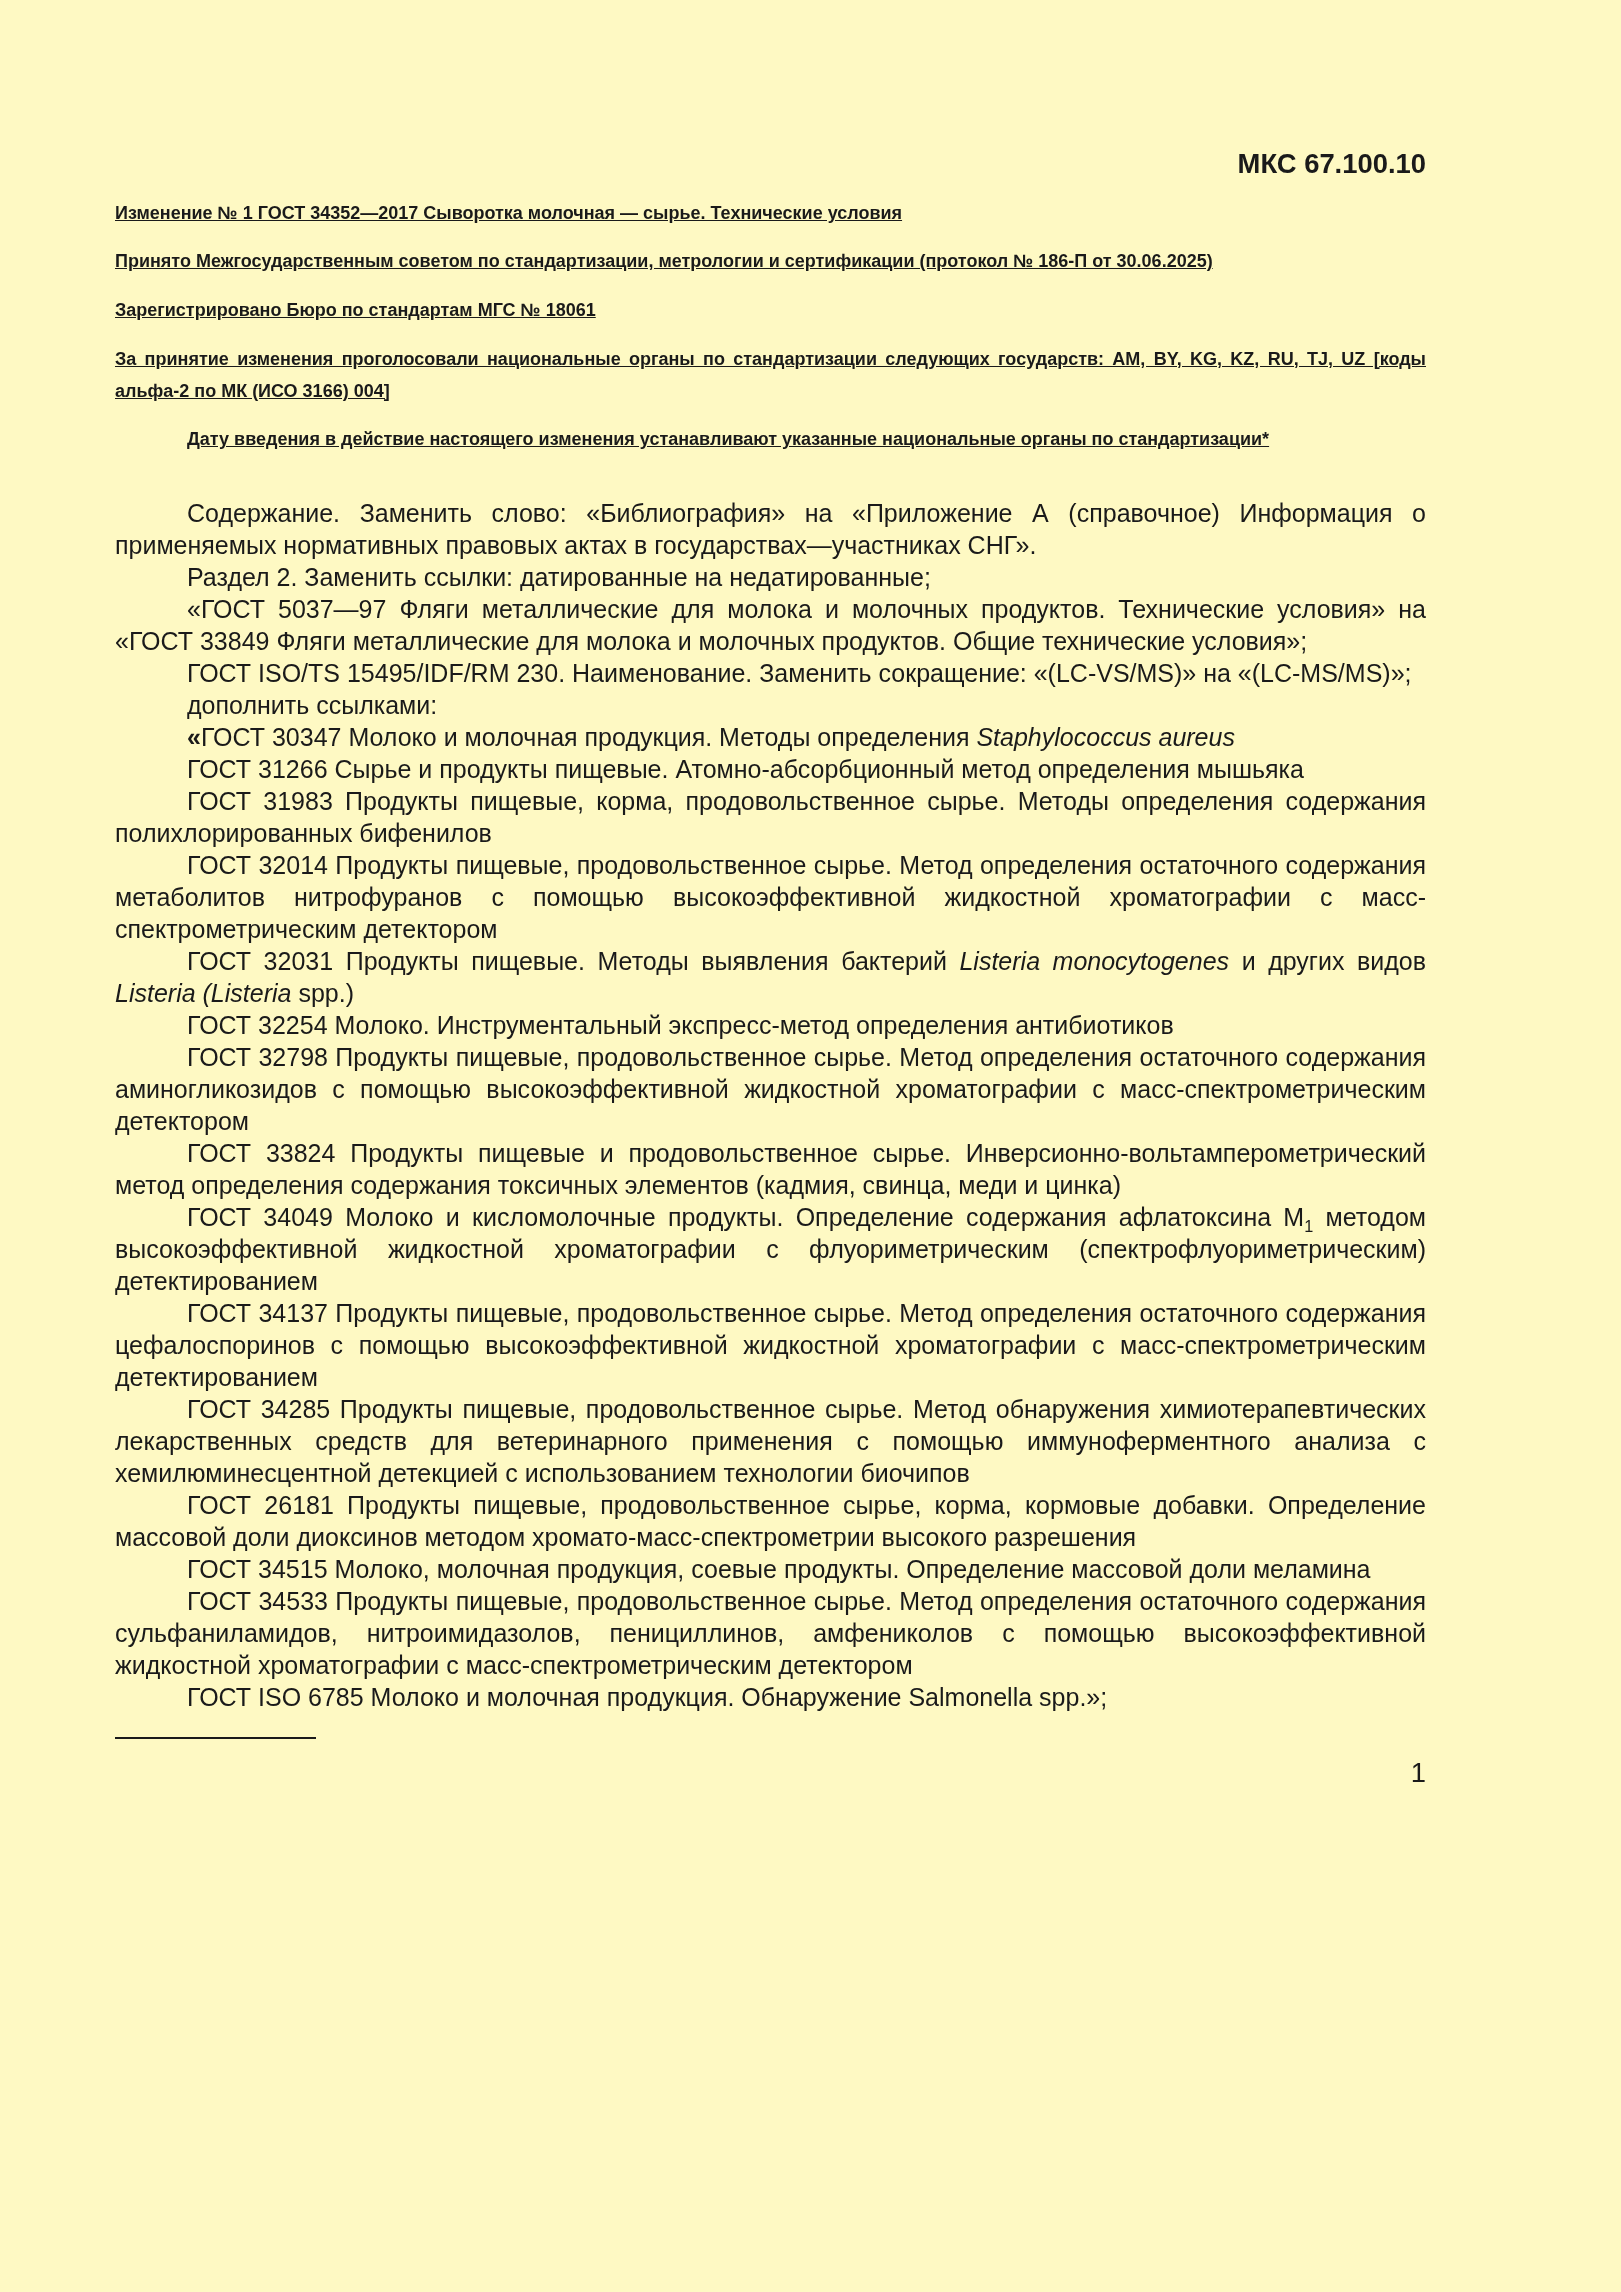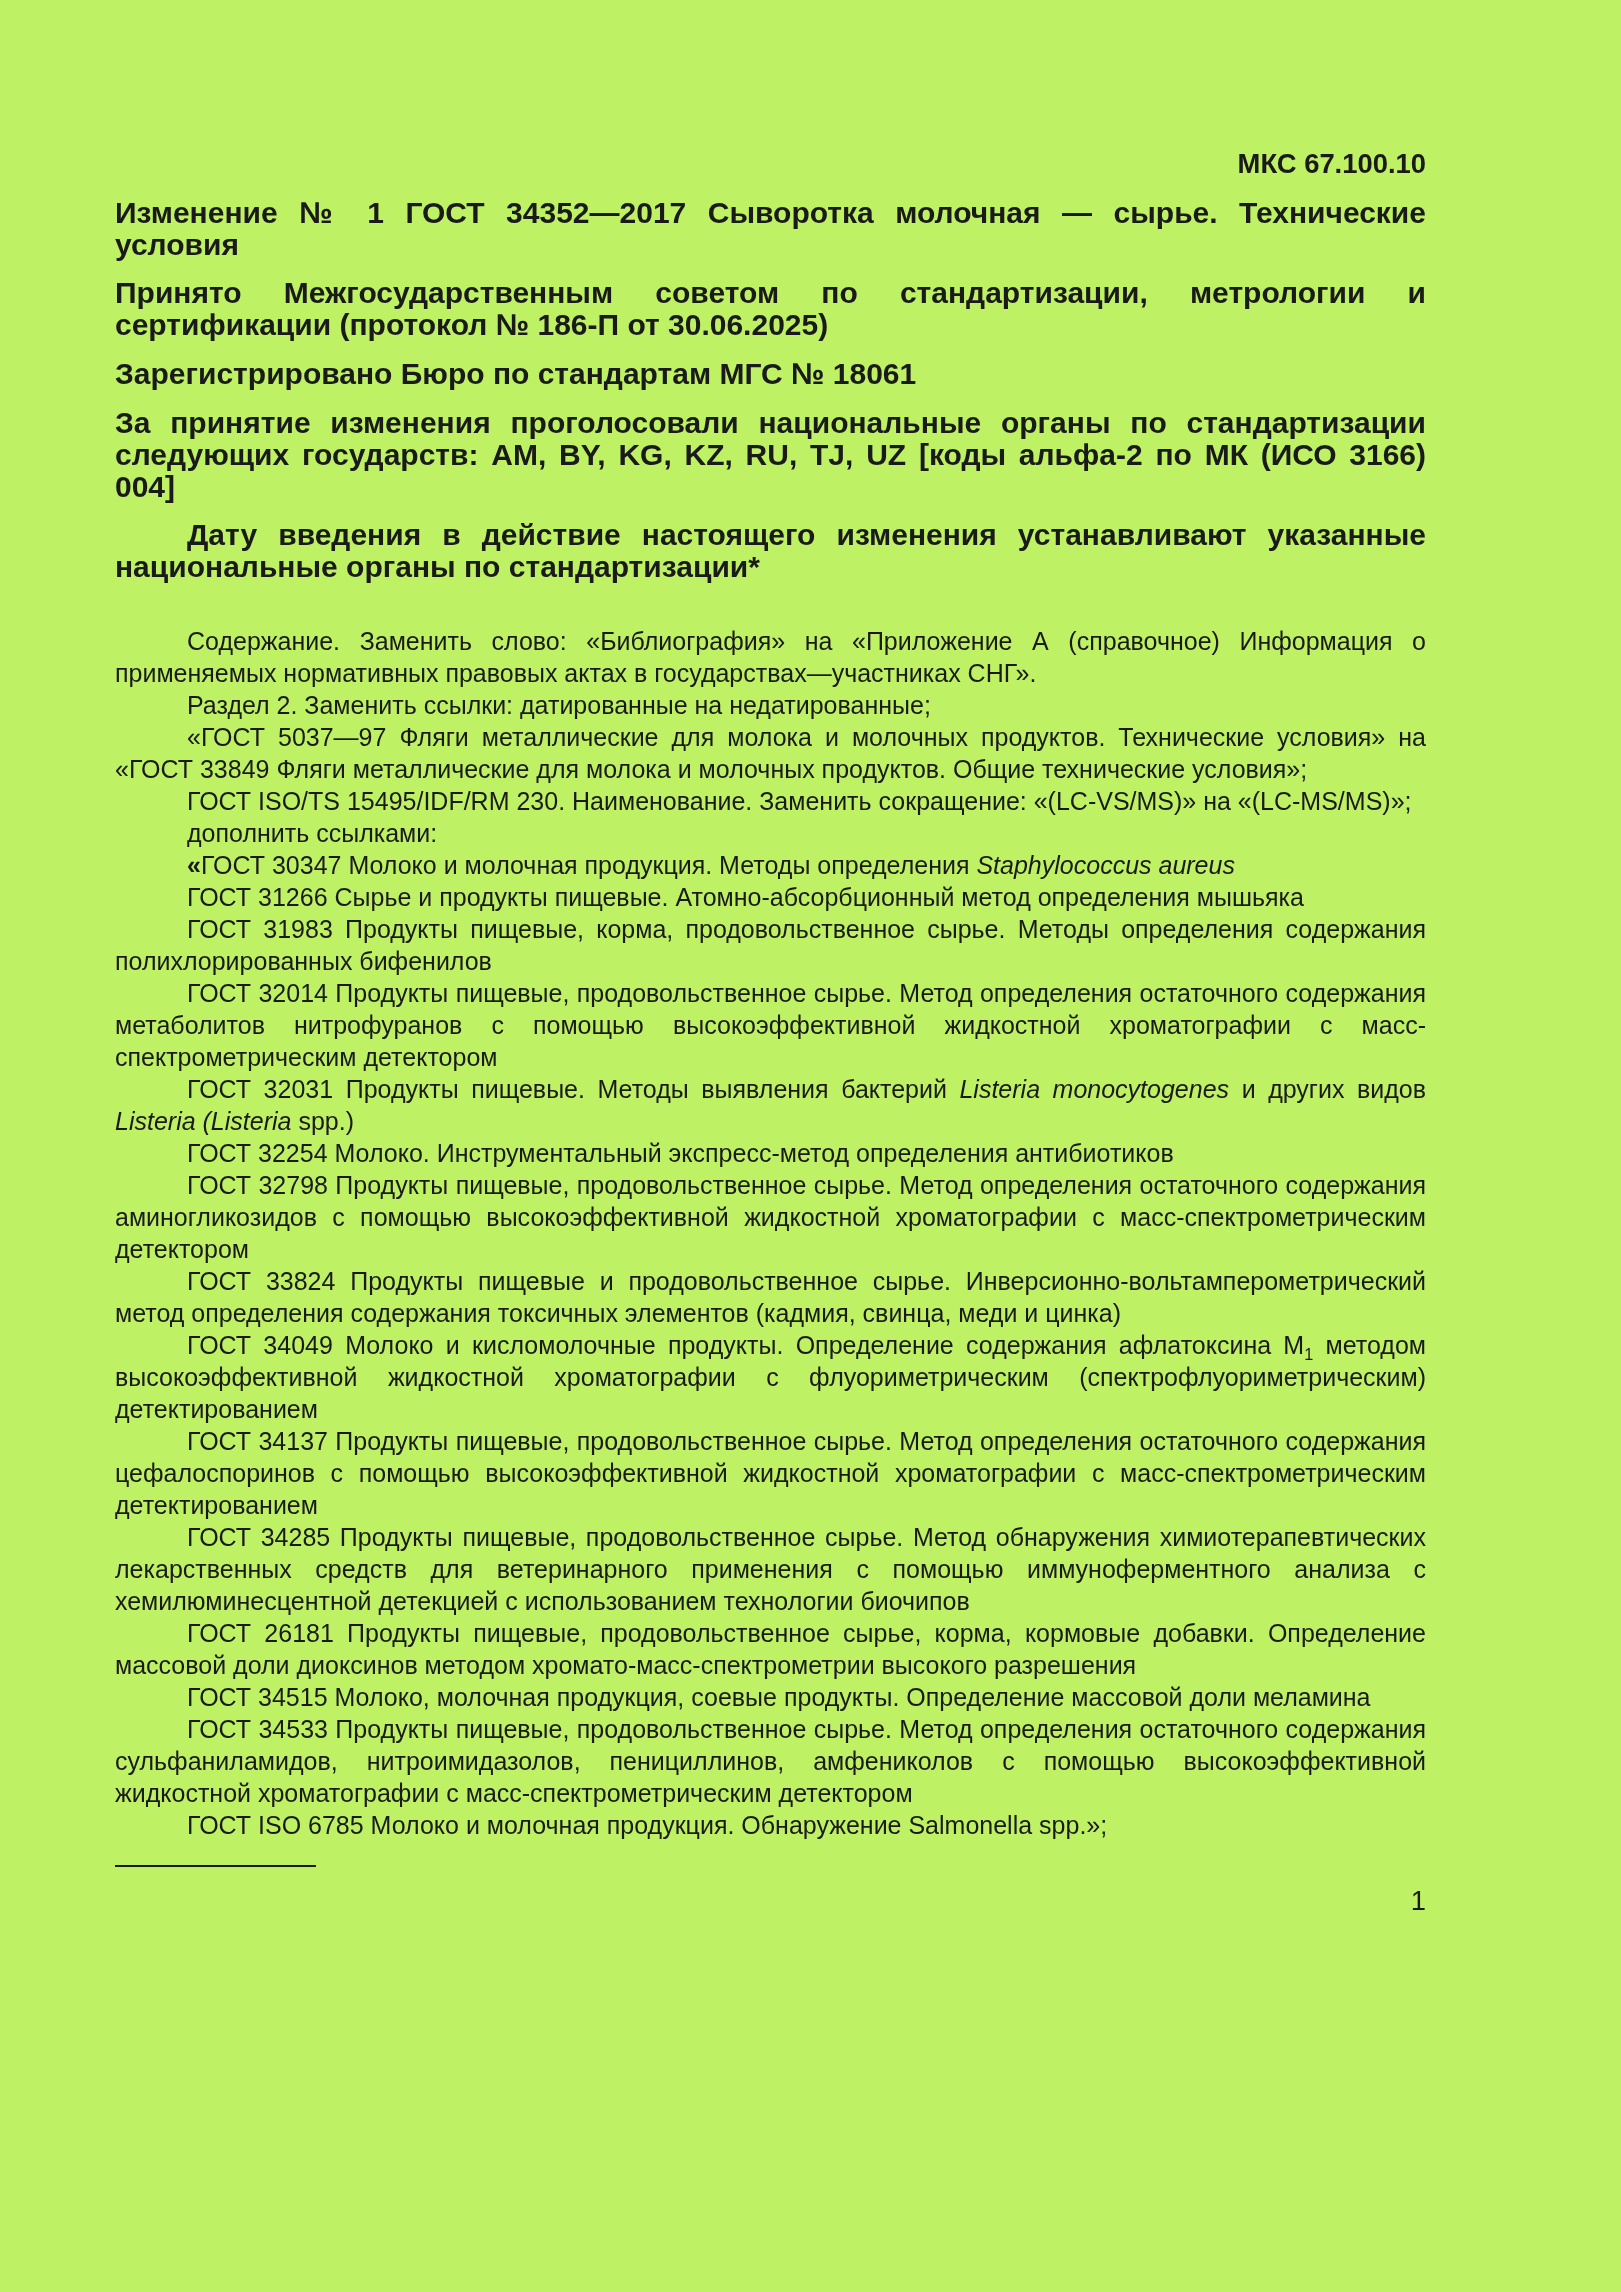--- a/index.html
+++ b/index.html
@@ -1,20 +1,20 @@
 <!DOCTYPE html>
 <html><head>
 <meta charset="utf-8">
 <style>
   html, body { margin: 0; padding: 0; background: #e8e8e8; }
   .page {
     position: relative;
     width: 1621px;
     height: 2293px;
-    background: #bef264;
+    background: #fef9c3;
     font-family: "Liberation Sans", "DejaVu Sans", sans-serif;
     color: #1a1a1a;
     overflow: hidden;
     margin: 0 auto;
   }
   .content {
     position: absolute;
     left: 115px;
     top: 148px;
     width: 1311px;
@@ -22,24 +22,25 @@
   p { margin: 0; padding: 0; }
   .mks {
     text-align: right;
     font-weight: bold;
     font-size: 27.4px;
     line-height: 32px;
     margin-bottom: 16.7px;
   }
   .hdr {
     font-weight: bold;
-    font-size: 30px;
+    font-size: 18px;
     line-height: 32px;
     text-align: justify;
     margin-bottom: 16.7px;
+    text-decoration: underline;
   }
   .hdr.indent {
     text-indent: 72px;
     margin-bottom: 11px;
   }
   .doc-body { margin-top: 42px; }
   .doc-body p {
     font-size: 25px;
     line-height: 32px;
     text-align: justify;

